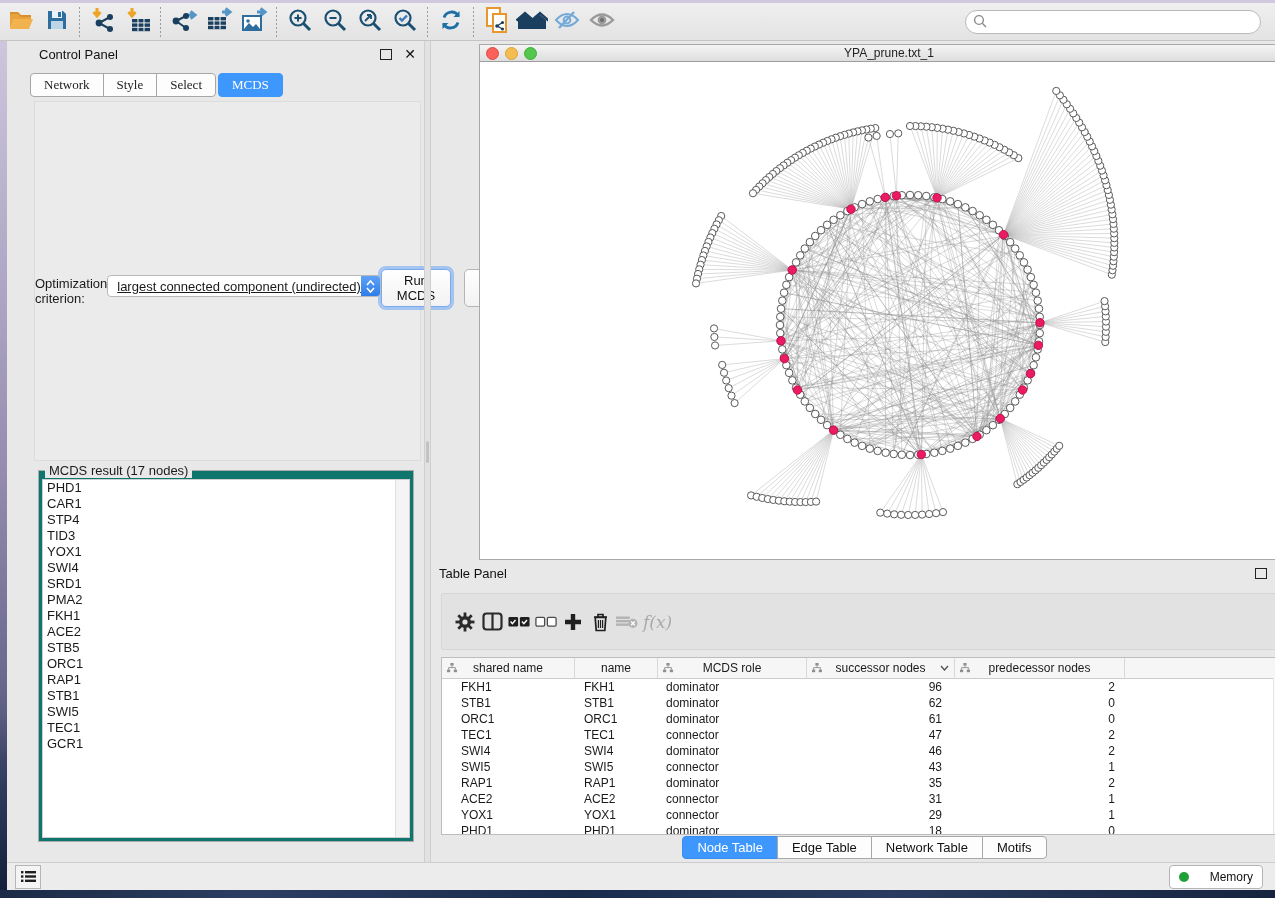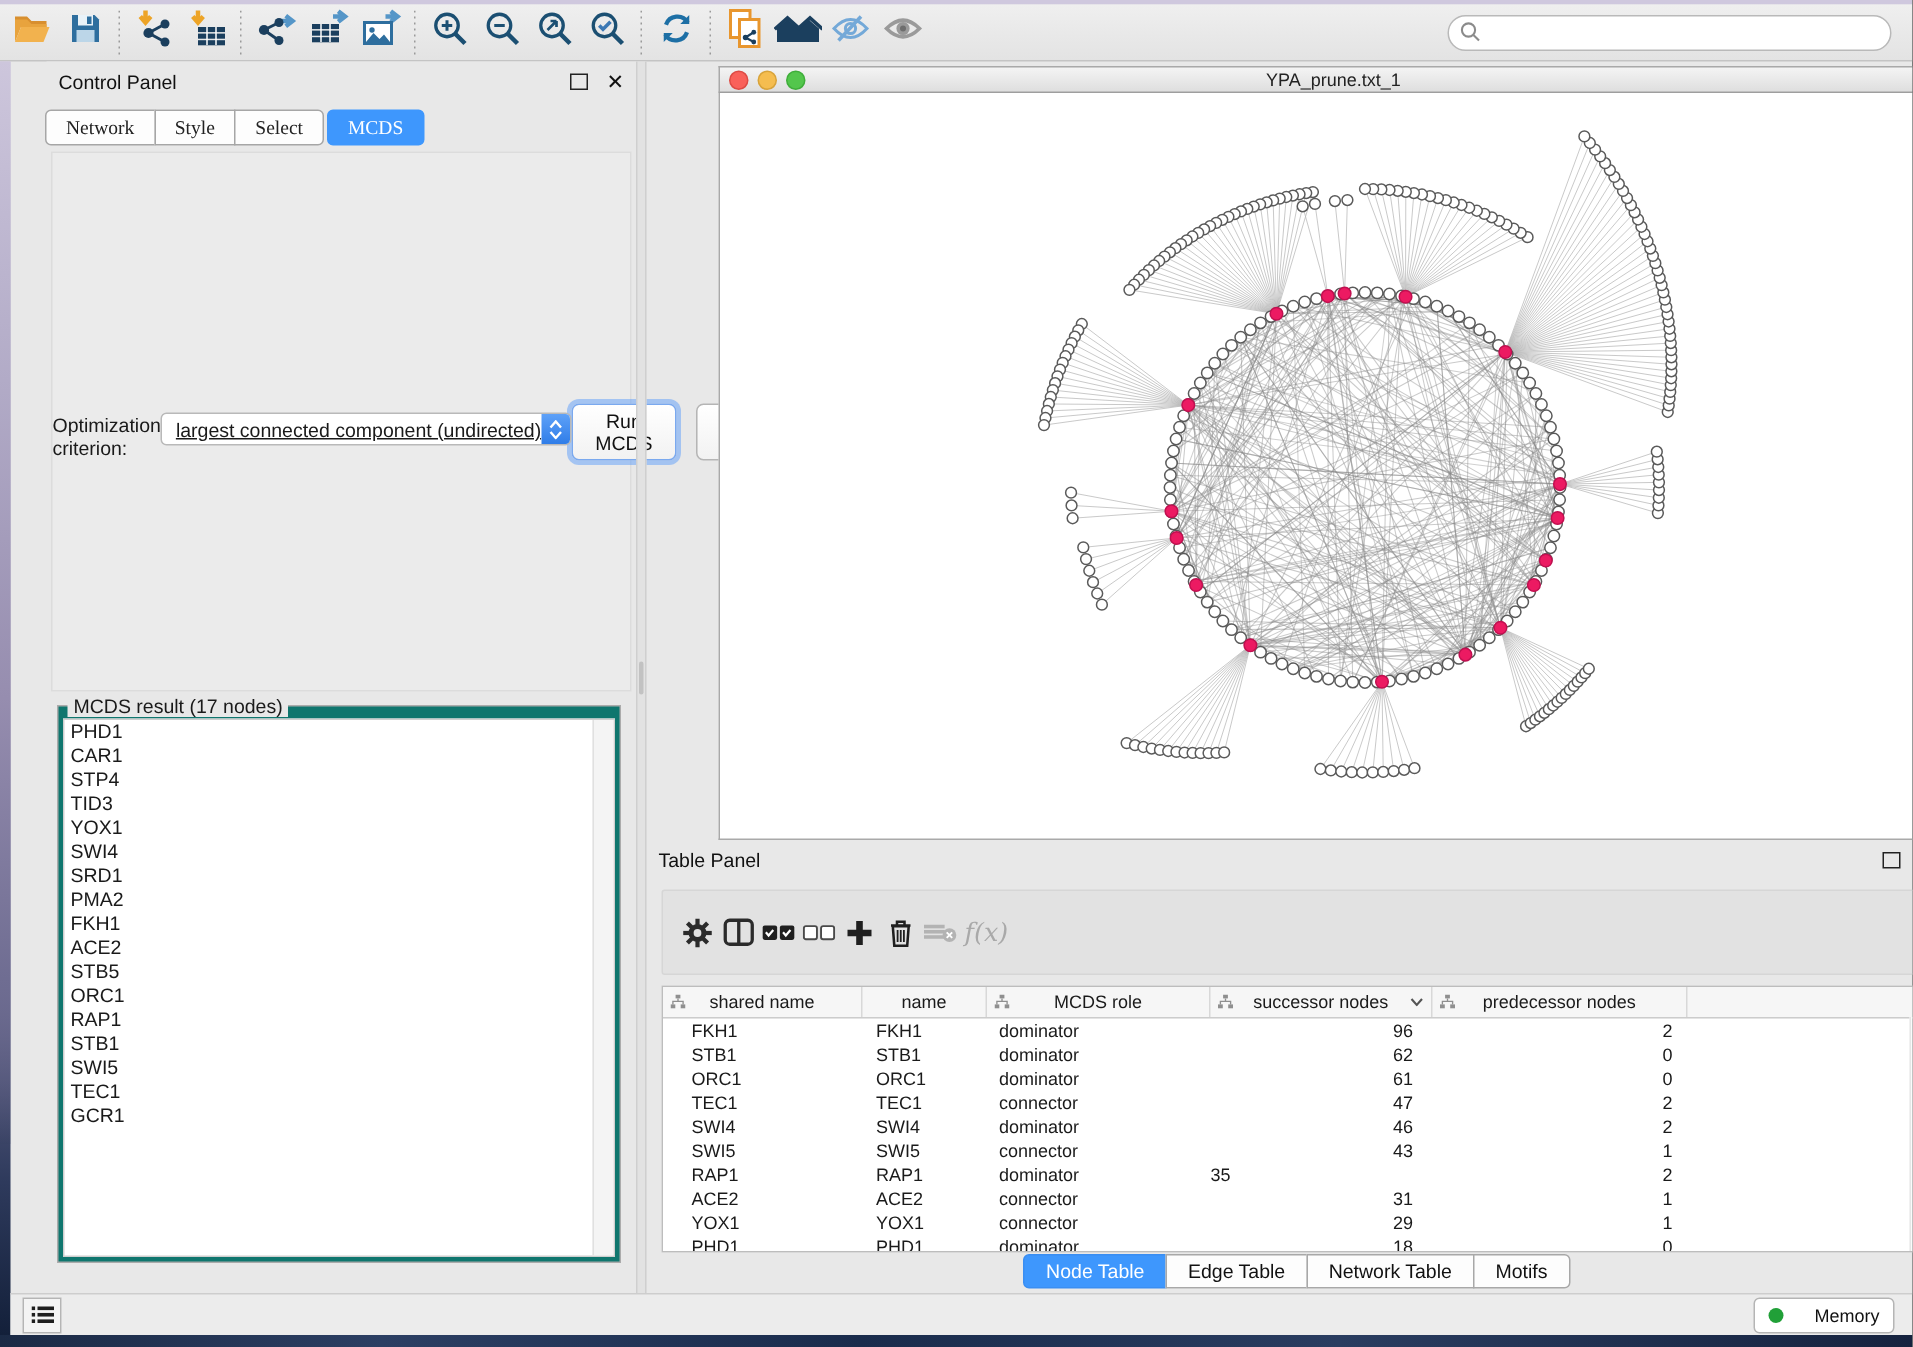--- a/index.html
+++ b/index.html
@@ -1321,21 +1321,21 @@
                 <div class="td" style="width: 133px; text-align: left; padding-left: 19px;">SWI5</div>
                 <div class="td" style="width: 83px; text-align: left; padding-left: 9px;">SWI5</div>
                 <div class="td" style="width: 149px; text-align: left; padding-left: 8px;">connector</div>
                 <div class="td" style="width: 148px; text-align: right; padding-right: 13px;">43</div>
                 <div class="td" style="width: 170px; text-align: right; padding-right: 10px;">1</div>
               </div>
               <div class="tr">
                 <div class="td" style="width: 133px; text-align: left; padding-left: 19px;">RAP1</div>
                 <div class="td" style="width: 83px; text-align: left; padding-left: 9px;">RAP1</div>
                 <div class="td" style="width: 149px; text-align: left; padding-left: 8px;">dominator</div>
-                <div class="td" style="width: 148px; padding-right: 13px;">35</div>
+                <div class="td" style="width: 148px; text-align: right; padding-right: 13px;">35</div>
                 <div class="td" style="width: 170px; text-align: right; padding-right: 10px;">2</div>
               </div>
               <div class="tr">
                 <div class="td" style="width: 133px; text-align: left; padding-left: 19px;">ACE2</div>
                 <div class="td" style="width: 83px; text-align: left; padding-left: 9px;">ACE2</div>
                 <div class="td" style="width: 149px; text-align: left; padding-left: 8px;">connector</div>
                 <div class="td" style="width: 148px; text-align: right; padding-right: 13px;">31</div>
                 <div class="td" style="width: 170px; text-align: right; padding-right: 10px;">1</div>
               </div>
               <div class="tr">

